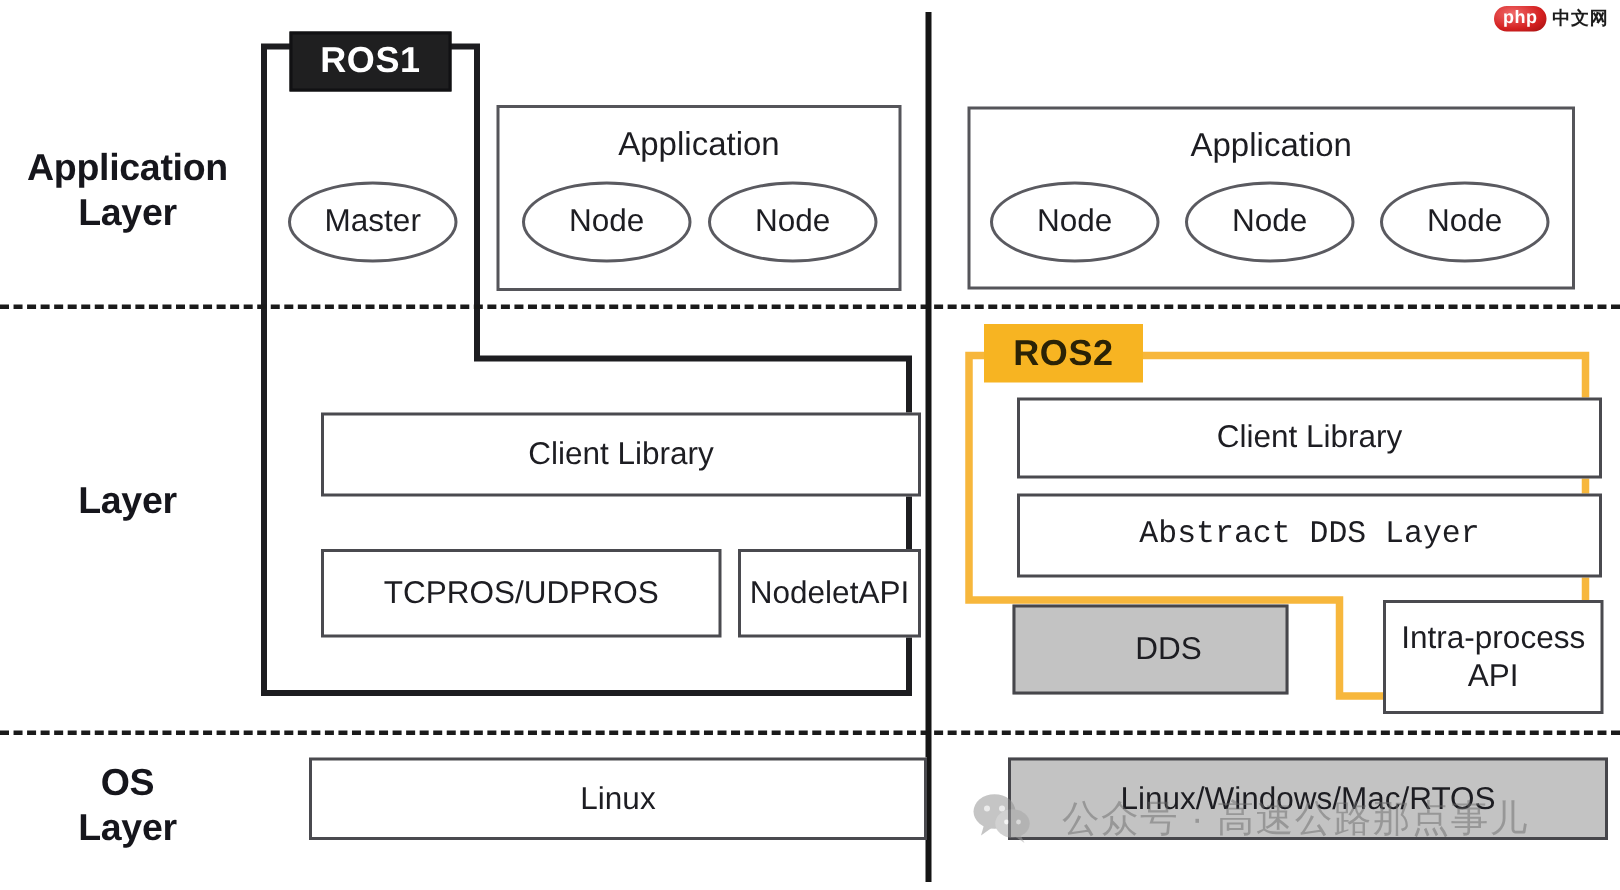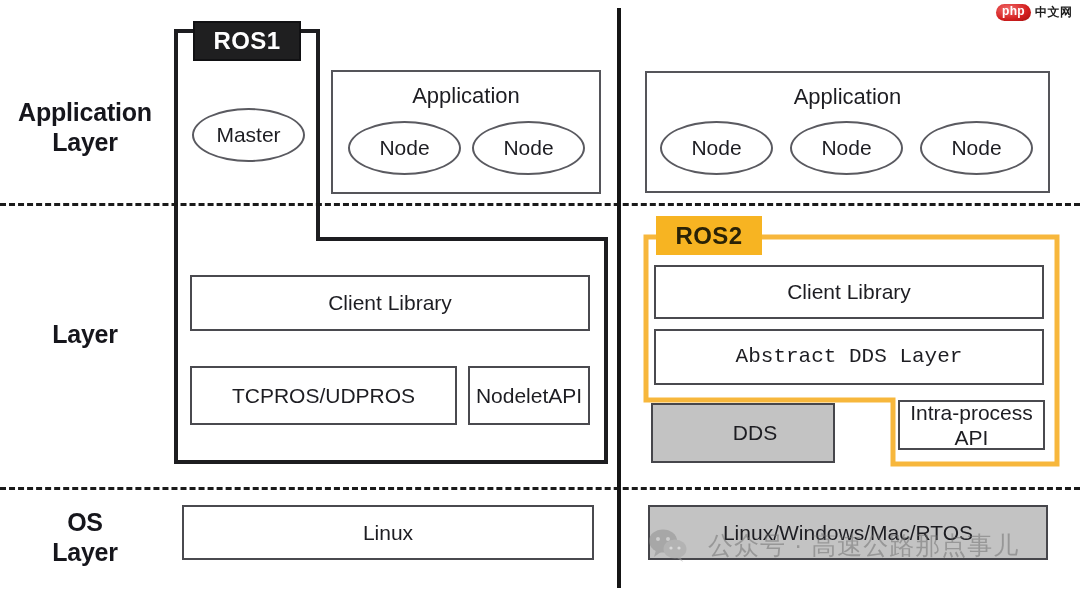--- a/index.html
+++ b/index.html
@@ -51,20 +51,21 @@
     box-sizing: border-box;
     border: 2px solid #4a4a4f;
     background: #ffffff;
     display: flex;
     align-items: center;
     justify-content: center;
     text-align: center;
     color: #1d1d22;
     font-size: 21px;
     line-height: 1.2;
+    margin-left: 24px;
   }
   .box.gray {
     background: #c3c3c3;
     border-color: #46464b;
   }
 
   .app-group {
     position: absolute;
     box-sizing: border-box;
     border: 2px solid #55555a;
@@ -187,21 +188,21 @@
   <div class="layer-label" style="left:0px; top:320px; width:170px;">
     <div>Layer</div>
   </div>
   <div class="layer-label" style="left:0px; top:508px; width:170px;">
     <div>OS</div>
     <div>Layer</div>
   </div>
 
   <div class="tag dark" style="left:193px; top:21px; width:108px; height:40px;">ROS1</div>
 
-  <div class="ellipse" style="left:192px; top:108px; width:113px; height:54px;">Master</div>
+  <div class="ellipse" style="left:192px; top:121px; width:113px; height:54px;">Master</div>
 
   <div class="app-group" style="left:331px; top:70px; width:270px; height:124px;">
     <div class="app-group-title" style="top:11px;">Application</div>
   </div>
   <div class="ellipse" style="left:348px; top:121px; width:113px; height:54px;">Node</div>
   <div class="ellipse" style="left:472px; top:121px; width:113px; height:54px;">Node</div>
 
   <div class="box" style="left:190px; top:275px; width:400px; height:56px;">Client Library</div>
   <div class="box" style="left:190px; top:366px; width:267px; height:59px;">TCPROS/UDPROS</div>
   <div class="box" style="left:468px; top:366px; width:122px; height:59px; flex-direction:row;">
@@ -216,21 +217,21 @@
   <div class="app-group" style="left:645px; top:71px; width:405px; height:122px;">
     <div class="app-group-title" style="top:11px;">Application</div>
   </div>
   <div class="ellipse" style="left:660px; top:121px; width:113px; height:54px;">Node</div>
   <div class="ellipse" style="left:790px; top:121px; width:113px; height:54px;">Node</div>
   <div class="ellipse" style="left:920px; top:121px; width:113px; height:54px;">Node</div>
 
   <div class="box" style="left:654px; top:265px; width:390px; height:54px;">Client Library</div>
   <div class="box" style="left:654px; top:329px; width:390px; height:56px;font-family:Liberation Mono, monospace;">Abstract DDS Layer</div>
   <div class="box gray" style="left:651px; top:403px; width:184px; height:60px;padding-left:24px;">DDS</div>
-  <div class="box" style="left:898px; top:400px; width:147px; height:50px; flex-direction:column;">
+  <div class="box" style="left:898px; top:400px; width:147px; height:76px; flex-direction:column;">
     <span>Intra-process</span>
     <span>API</span>
   </div>
 
   <div class="box gray" style="left:648px; top:505px; width:400px; height:55px;">Linux/Windows/Mac/RTOS</div>
 
   <div class="wm-php" style="left:996px; top:4px;">
     <span class="wm-php-badge">php</span>
     <span class="wm-php-text">中文网</span>
   </div>

